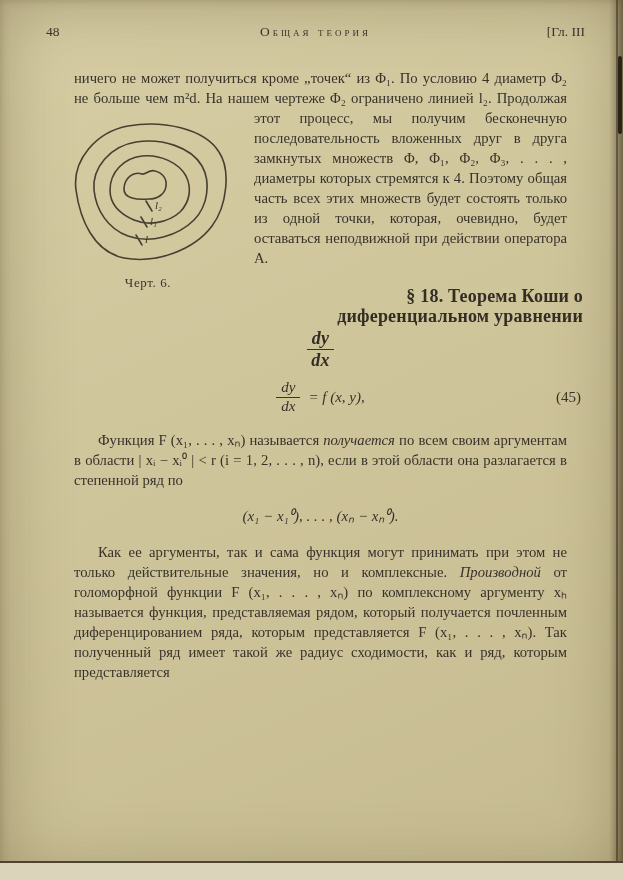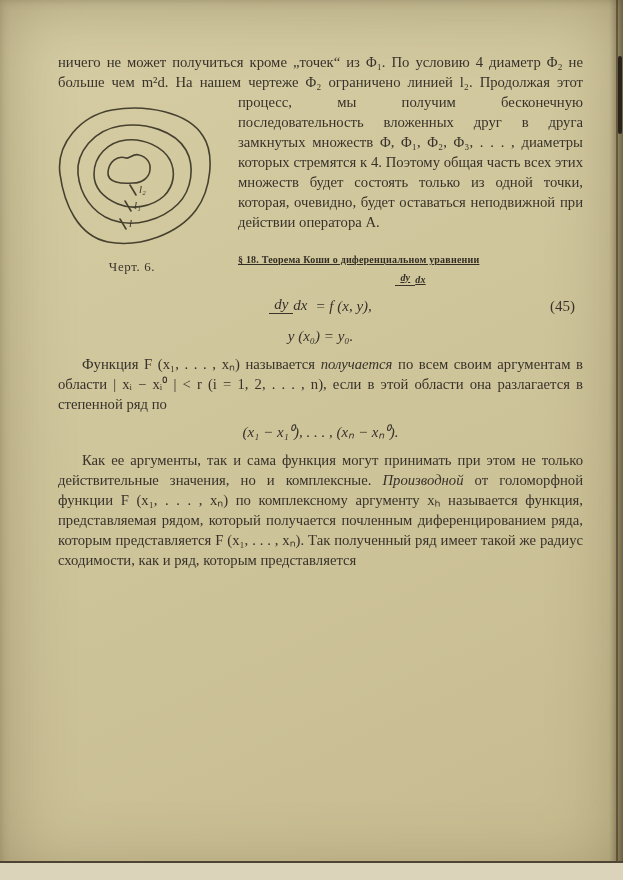--- a/index.html
+++ b/index.html
@@ -20,54 +20,59 @@
     display:flex;align-items:baseline;font-size:13.5px;color:#3a3329;
   }
   .pg{width:70px;text-align:left;}
   .rh-title{flex:1;text-align:center;font-variant:small-caps;letter-spacing:3px;}
   .rh-chap{width:70px;text-align:right;}
   
   .text-block{
     position:absolute;left:58px;right:40px;top:52px;bottom:16px;overflow:hidden;
     font-size:14.7px;line-height:20px;text-align:justify;color:#38322a;
   }
-  .para{margin:0;}
+  .para{margin:16px;}
   .indent{text-indent:24px;}
   .italic{font-style:italic;}
   
   .figure{
     float:left;width:180px;margin:4px 16px 4px -16px;
     text-align:center;display:block;shape-margin:8px;
   }
   .fig-svg{display:block;margin:0 auto;}
   .caption{display:block;font-size:13px;letter-spacing:.6px;margin-top:1px;color:#3a342b;text-indent:0;text-align:center;}
   
-  .section-heading{margin:18px 0 10px;text-align:left;font-weight:bold;font-size:10px;letter-spacing:.2px;color:#332d24;text-decoration:underline;}
+  .section-heading{margin:18px 0 10px;text-align:right;font-weight:bold;font-size:18px;letter-spacing:.2px;color:#332d24;}
   .sh-line1{margin-bottom:3px;}
   .sh-line2{display:flex;justify-content:center;align-items:center;gap:8px;}
   
-  .frac{display:inline-flex;flex-direction:row;align-items:center;font-style:italic;line-height:1.05;vertical-align:middle;}
+  .frac{display:inline-flex;flex-direction:column;align-items:center;font-style:italic;line-height:1.05;vertical-align:middle;}
   .frac .num{border-bottom:1.4px solid #3a342a;padding:0 5px 1px;}
   .frac .den{padding-top:1px;}
   
   .equation45{position:relative;display:flex;justify-content:center;align-items:center;gap:8px;margin:10px 0;font-style:italic;font-size:15px;}
-  .eq-num{position:absolute;right:8px;top:50%;transform:translateY(-50%);font-style:normal;}
+  .eq-num{position:absolute;right:2px;top:50%;transform:translateY(-50%);font-style:normal;}
   .center-eq{text-align:center;font-style:italic;margin:8px 0;font-size:15px;}
   
   .right-shade{position:absolute;top:0;right:0;width:14px;height:100%;
     background:linear-gradient(to right, rgba(0,0,0,0), rgba(58,46,24,.5));pointer-events:none;}
   .right-line{position:absolute;top:0;bottom:18px;right:5px;width:2px;background:rgba(40,32,18,.45);}
   .right-streak{position:absolute;right:1px;top:56px;width:4px;height:78px;background:#2b241a;border-radius:2px;}
   .bottom-strip{position:absolute;left:0;right:0;top:861px;height:19px;background:#dbd4bb;border-top:2px solid #4e4434;}
 </style>
 </head>
 <body>
 
 <div class="page">
 
+  <div class="running-header">
+    <span class="pg">48</span>
+    <span class="rh-title">Общая теория</span>
+    <span class="rh-chap">[Гл. III</span>
+  </div>
 
   <div class="text-block">
 
     <p class="para">
       <span>ничего не может получиться кроме „точек“ из Φ₁. По условию 4 диаметр Φ₂ не больше чем m²d. На нашем чертеже Φ₂ ограничено линией l₂. Продолжая этот процесс, мы получим бесконечную</span>
       <span class="figure">
         <svg class="fig-svg" viewBox="0 0 172 160" width="172" height="160">
           <g fill="none" stroke="#46402f" stroke-width="1.6" stroke-linecap="round">
             <path d="M14,78 C10,48 34,20 66,14 C100,8 142,16 157,40 C169,58 165,94 150,114 C132,138 94,152 62,146 C32,140 18,108 14,78 Z"></path>
             <path d="M32,78 C30,56 48,34 74,30 C100,26 129,35 140,54 C149,70 146,94 132,108 C116,124 88,132 66,124 C46,117 34,98 32,78 Z"></path>
@@ -103,21 +108,20 @@
     <div class="equation45">
       <span class="frac">
         <span class="num">dy</span>
         <span class="den">dx</span>
       </span>
       <span>= f (x, y),</span>
       <span class="eq-num">(45)</span>
     </div>
 
 
-    <div class="center-eq">y (x₀) = y₀.</div>
 
     <p class="para indent">
       <span>Функция F (x₁, . . . , xₙ) называется </span><i>получается</i><span> по всем своим аргументам в области | xᵢ − xᵢ⁰ | &lt; r (i = 1, 2, . . . , n), если в этой области она разлагается в степенной ряд по</span>
     </p>
 
     <div class="center-eq">(x₁ − x₁⁰), . . . , (xₙ − xₙ⁰).</div>
 
     <p class="para indent">
       <span>Как ее аргументы, так и сама функция могут принимать при этом не только действительные значения, но и комплексные. </span><i>Производной</i><span> от голоморфной функции F (x₁, . . . , xₙ) по комплексному аргументу xₕ называется функция, представляемая рядом, который получается почленным диференцированием ряда, которым представляется F (x₁, . . . , xₙ). Так полученный ряд имеет такой же радиус сходимости, как и ряд, которым представляется</span>
     </p>

